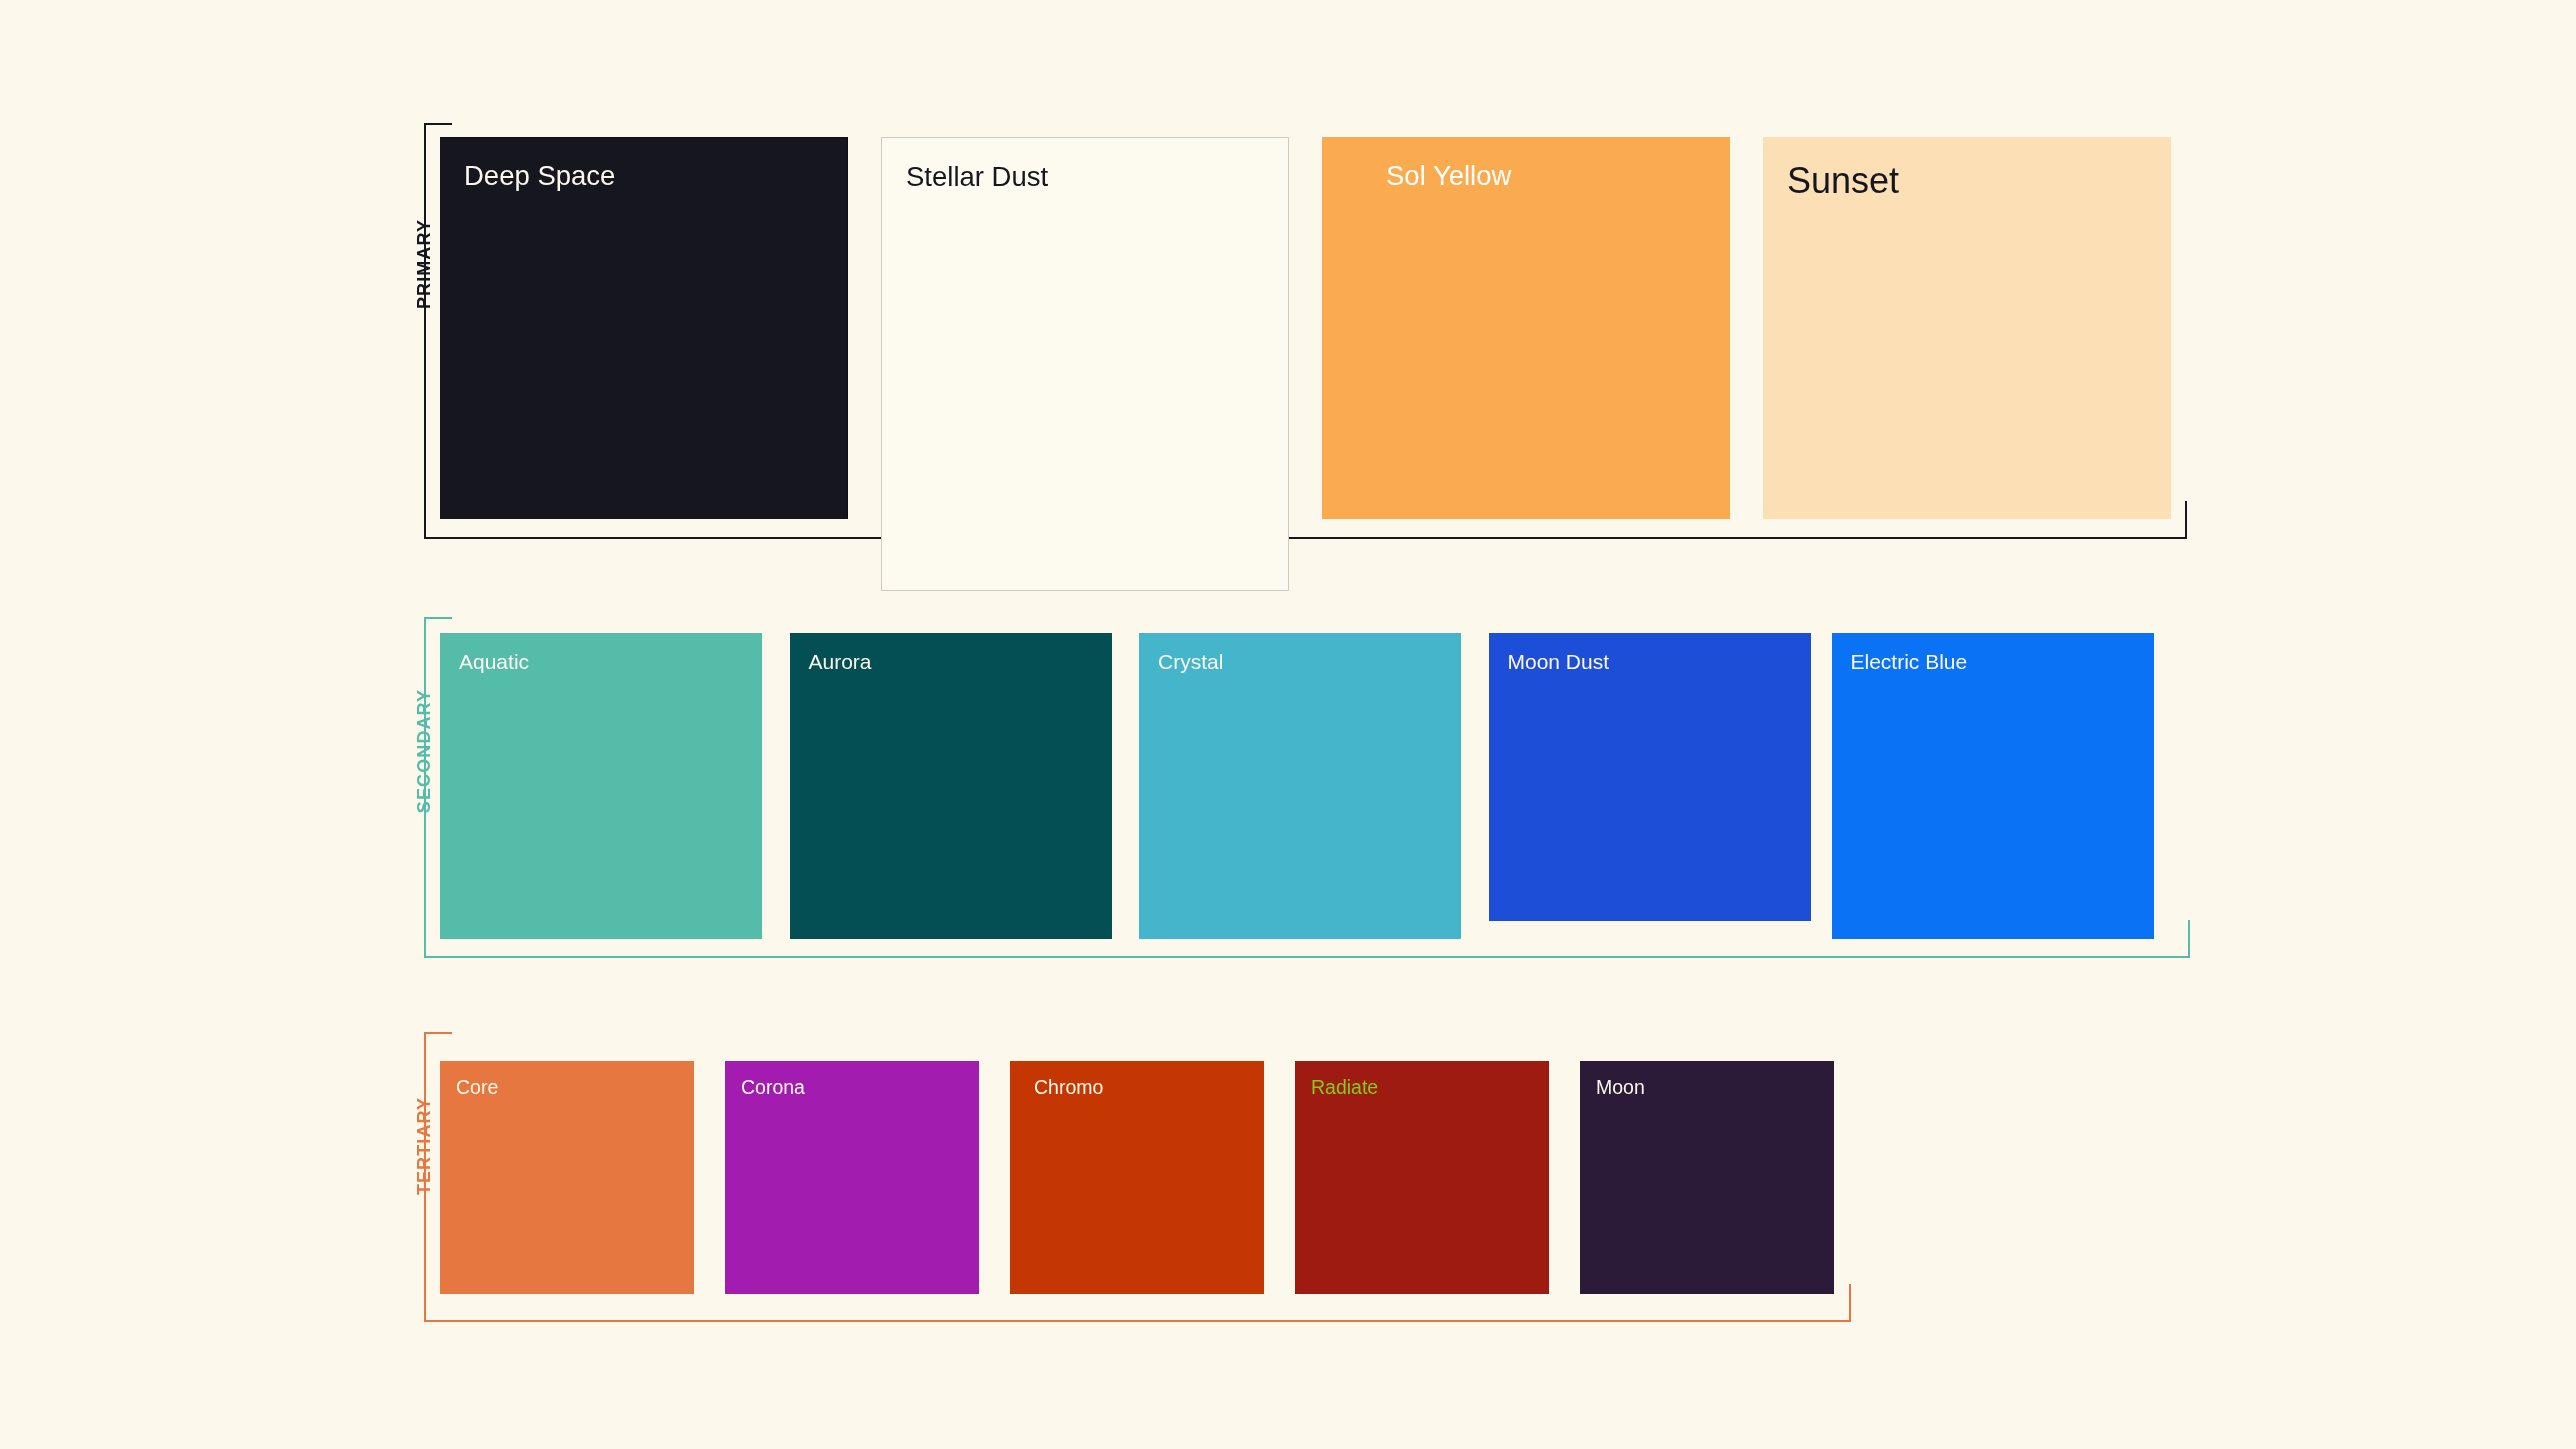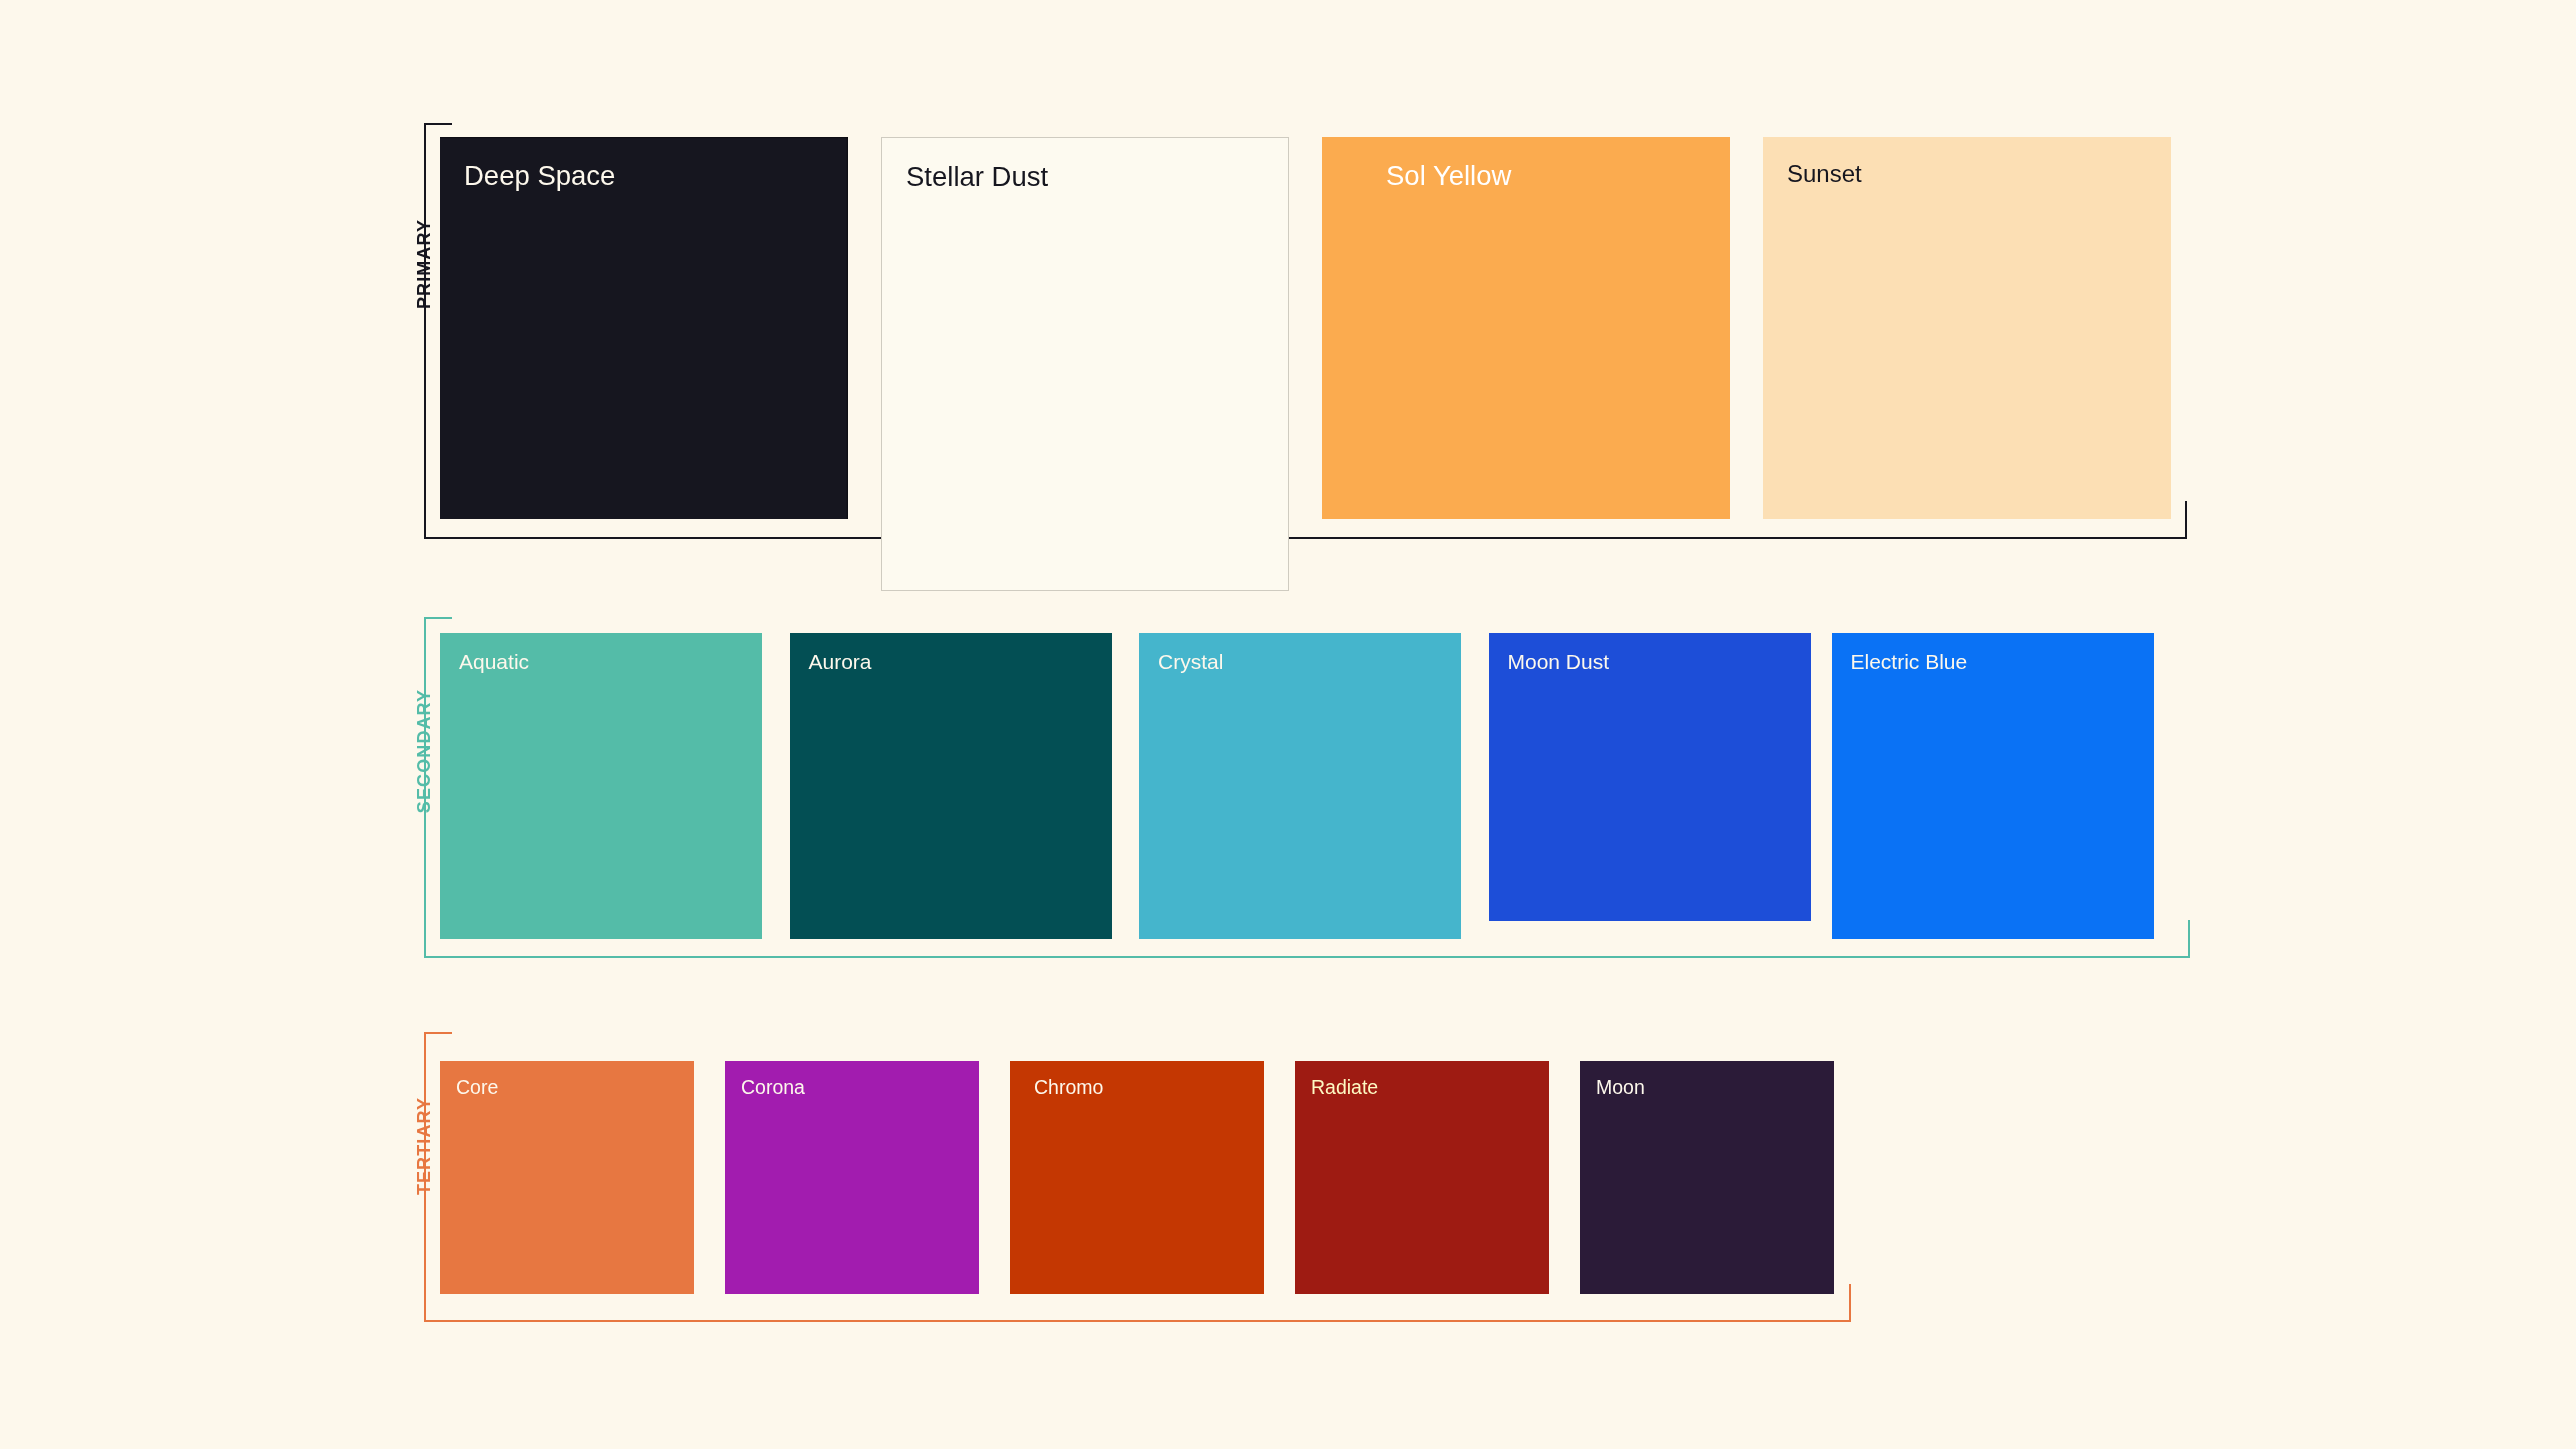--- a/index.html
+++ b/index.html
@@ -113,21 +113,21 @@
                   box-shadow: inset 0 1.3px 0 rgba(0,0,0,.35), inset -1.3px 0 0 rgba(0,0,0,.35);">
         <span class="swatch-name" style="color:#fdf8ec; font-size:27.5px; left:24px; top:23px;">Deep Space</span>
       </div>
       <div class="swatch" style="width:408px; height:454px; background:#fdfaf0; border:0.7px solid #cfcbc0; margin-right:33px;">
         <span class="swatch-name" style="color:#16161f; font-size:27.5px; left:24px; top:23px;">Stellar Dust</span>
       </div>
       <div class="swatch" style="width:408px; height:382px; background:#fbab4f; margin-right:33px;">
         <span class="swatch-name" style="color:#ffffff; font-size:27.5px; left:24px; top:23px;margin-left:40px;">Sol Yellow</span>
       </div>
       <div class="swatch" style="width:408px; height:382px; background:#fcdfb4;">
-        <span class="swatch-name" style="color:#16161f; font-size:24px; left:24px; top:23px;">Sunset</span>
+        <span class="swatch-name" style="color:#16161f; font-size:36px; left:24px; top:23px;">Sunset</span>
       </div>
     </div>
   </div>
 
   <div class="group" style="left:424px; top:617px; width:1766px; height:341px;">
 
     <div class="bracket">
       <div class="rail-left" style="background:#54bca8;"></div>
       <div class="stub-top" style="background:#54bca8;"></div>
       <div class="rail-bottom" style="background:#54bca8; width:1766px;"></div>
@@ -170,21 +170,21 @@
       <div class="swatch" style="width:254px; height:233px; background:#e77741; margin-right:31px;">
         <span class="swatch-name" style="color:#fdf8ec; font-size:19.5px; left:16px; top:14.8px;">Core</span>
       </div>
       <div class="swatch" style="width:254px; height:233px; background:#a21caf; margin-right:31px;">
         <span class="swatch-name" style="color:#fdf8ec; font-size:19.5px; left:16px; top:14.8px;">Corona</span>
       </div>
       <div class="swatch" style="width:254px; height:233px; background:#c43702; margin-right:31px;">
         <span class="swatch-name" style="color:#fdf8ec; font-size:19.5px; left:24px; top:14.8px;">Chromo</span>
       </div>
       <div class="swatch" style="width:254px; height:233px; background:#9e1b12; margin-right:31px;">
-        <span class="swatch-name" style="color:#fef9c3; font-size:19.5px; left:16px; top:14.8px;">Radiate</span>
+        <span class="swatch-name" style="color:#84cc16; font-size:19.5px; left:16px; top:14.8px;">Radiate</span>
       </div>
       <div class="swatch" style="width:254px; height:233px; background:#2b1b38;">
         <span class="swatch-name" style="color:#fdf8ec; font-size:19.5px; left:16px; top:14.8px;">Moon</span>
       </div>
     </div>
   </div>
 
 </div>
 
 

